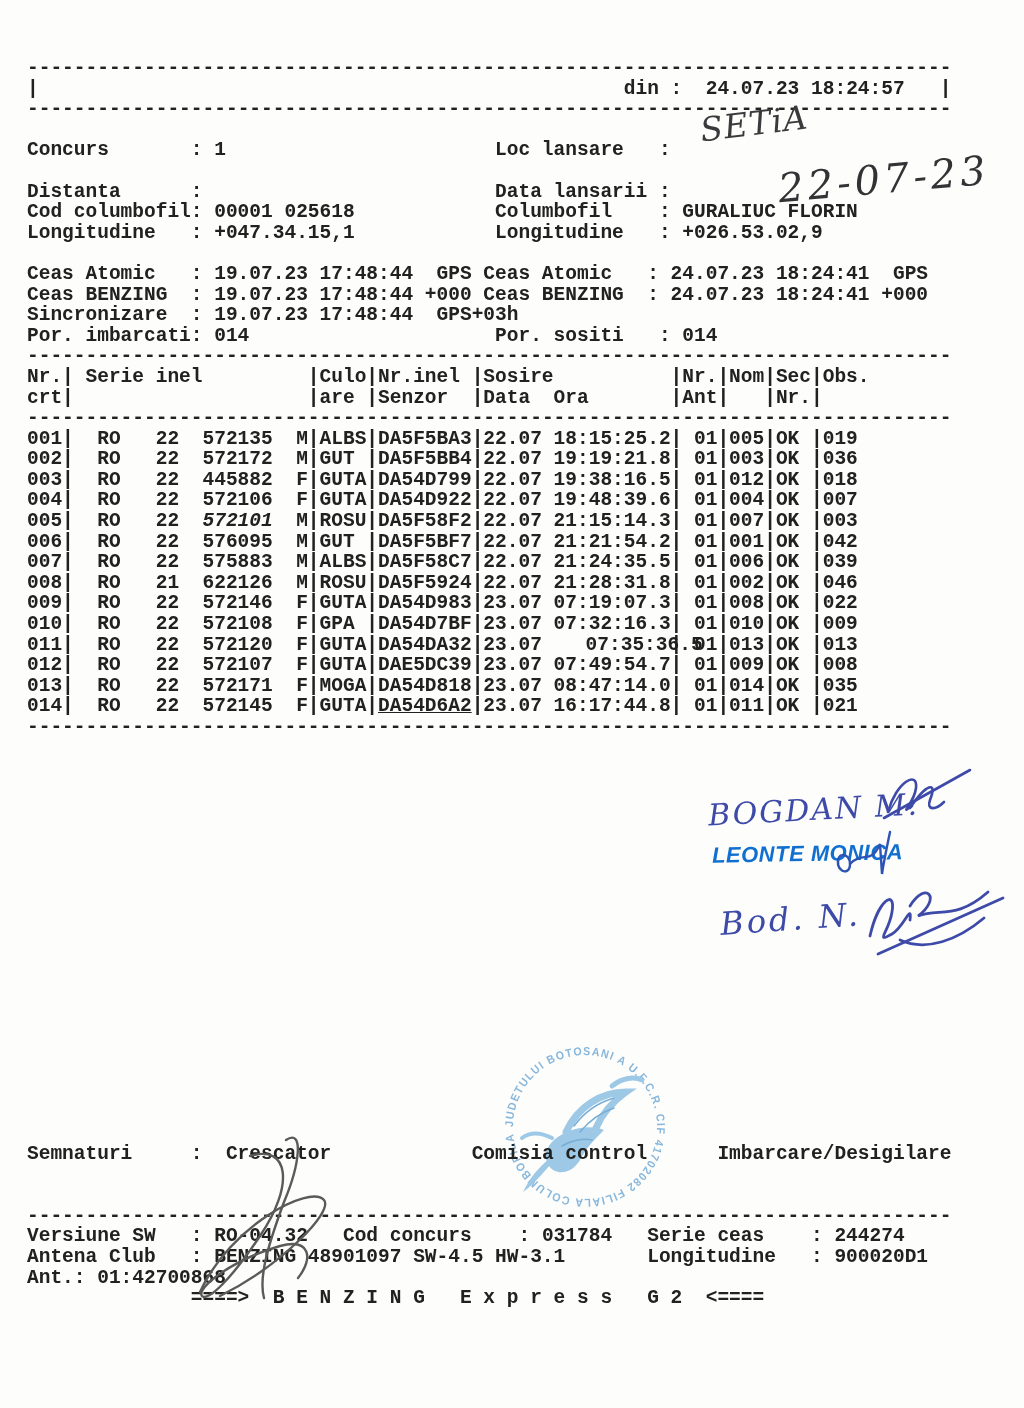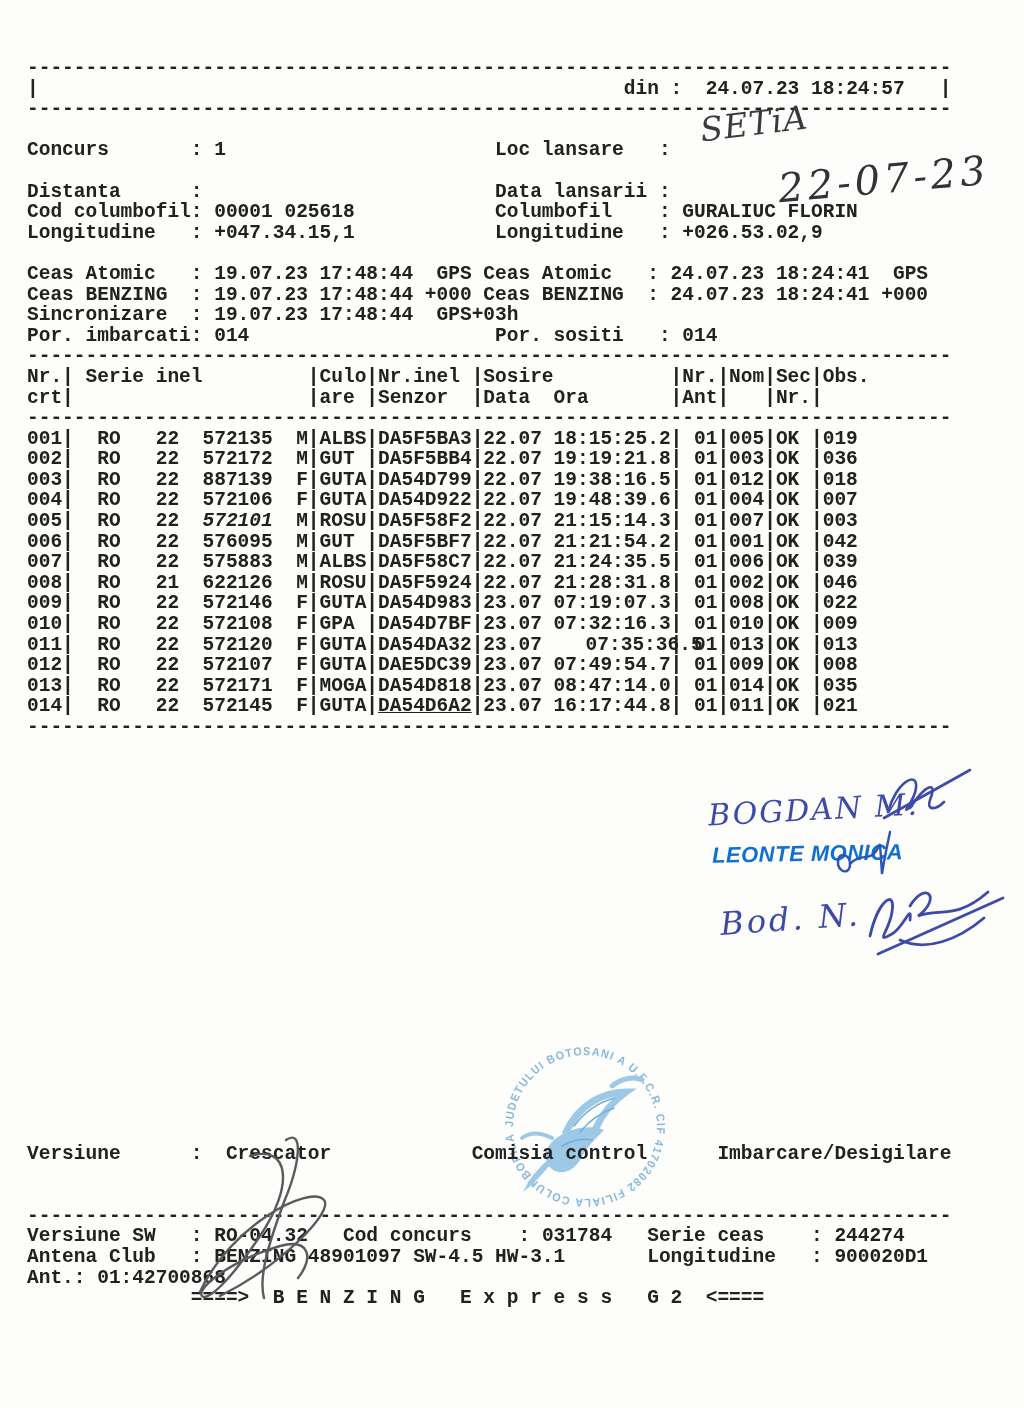--- a/index.html
+++ b/index.html
@@ -193,21 +193,21 @@
         <span class="at" style="left: 63ch;">|</span>
         <span class="at" style="left: 64ch;">OK</span>
         <span class="at" style="left: 67ch;">|</span>
         <span class="at" style="left: 68ch;">036</span>
       </div>
       <div class="line">
         <span class="at" style="left: 0ch;">003</span>
         <span class="at" style="left: 3ch;">|</span>
         <span class="at" style="left: 6ch;">RO</span>
         <span class="at" style="left: 11ch;">22</span>
-        <span class="at" style="left: 15ch;">887139</span>
+        <span class="at" style="left: 15ch;">445882</span>
         <span class="at" style="left: 23ch;">F</span>
         <span class="at" style="left: 24ch;">|</span>
         <span class="at" style="left: 25ch;">GUTA</span>
         <span class="at" style="left: 29ch;">|</span>
         <span class="at" style="left: 30ch;">DA54D799</span>
         <span class="at" style="left: 38ch;">|</span>
         <span class="at" style="left: 39ch;">22.07</span>
         <span class="at" style="left: 45ch;">19:38:16.5</span>
         <span class="at" style="left: 55ch;">|</span>
         <span class="at" style="left: 57ch;">01</span>
@@ -472,21 +472,21 @@
         <span class="at" style="left: 68ch;">021</span>
       </div>
     </div>
   <div class="line">
       <span class="at" style="left:0ch">-------------------------------------------------------------------------------</span>
     </div>
 </div>
 
 <div class="doc doc2">
   <div class="line">
-    <span class="at" style="left:0ch">Versiune</span>
+    <span class="at" style="left:0ch">Semnaturi</span>
     <span class="at" style="left:14ch">:</span>
     <span class="at" style="left:17ch">Crescator</span>
     <span class="at" style="left:38ch">Comisia control</span>
     <span class="at" style="left:59ch">Imbarcare/Desigilare</span>
   </div>
   <div class="line"></div>
   <div class="line"></div>
   <div class="line">
       <span class="at" style="left:0ch">-------------------------------------------------------------------------------</span>
     </div>

